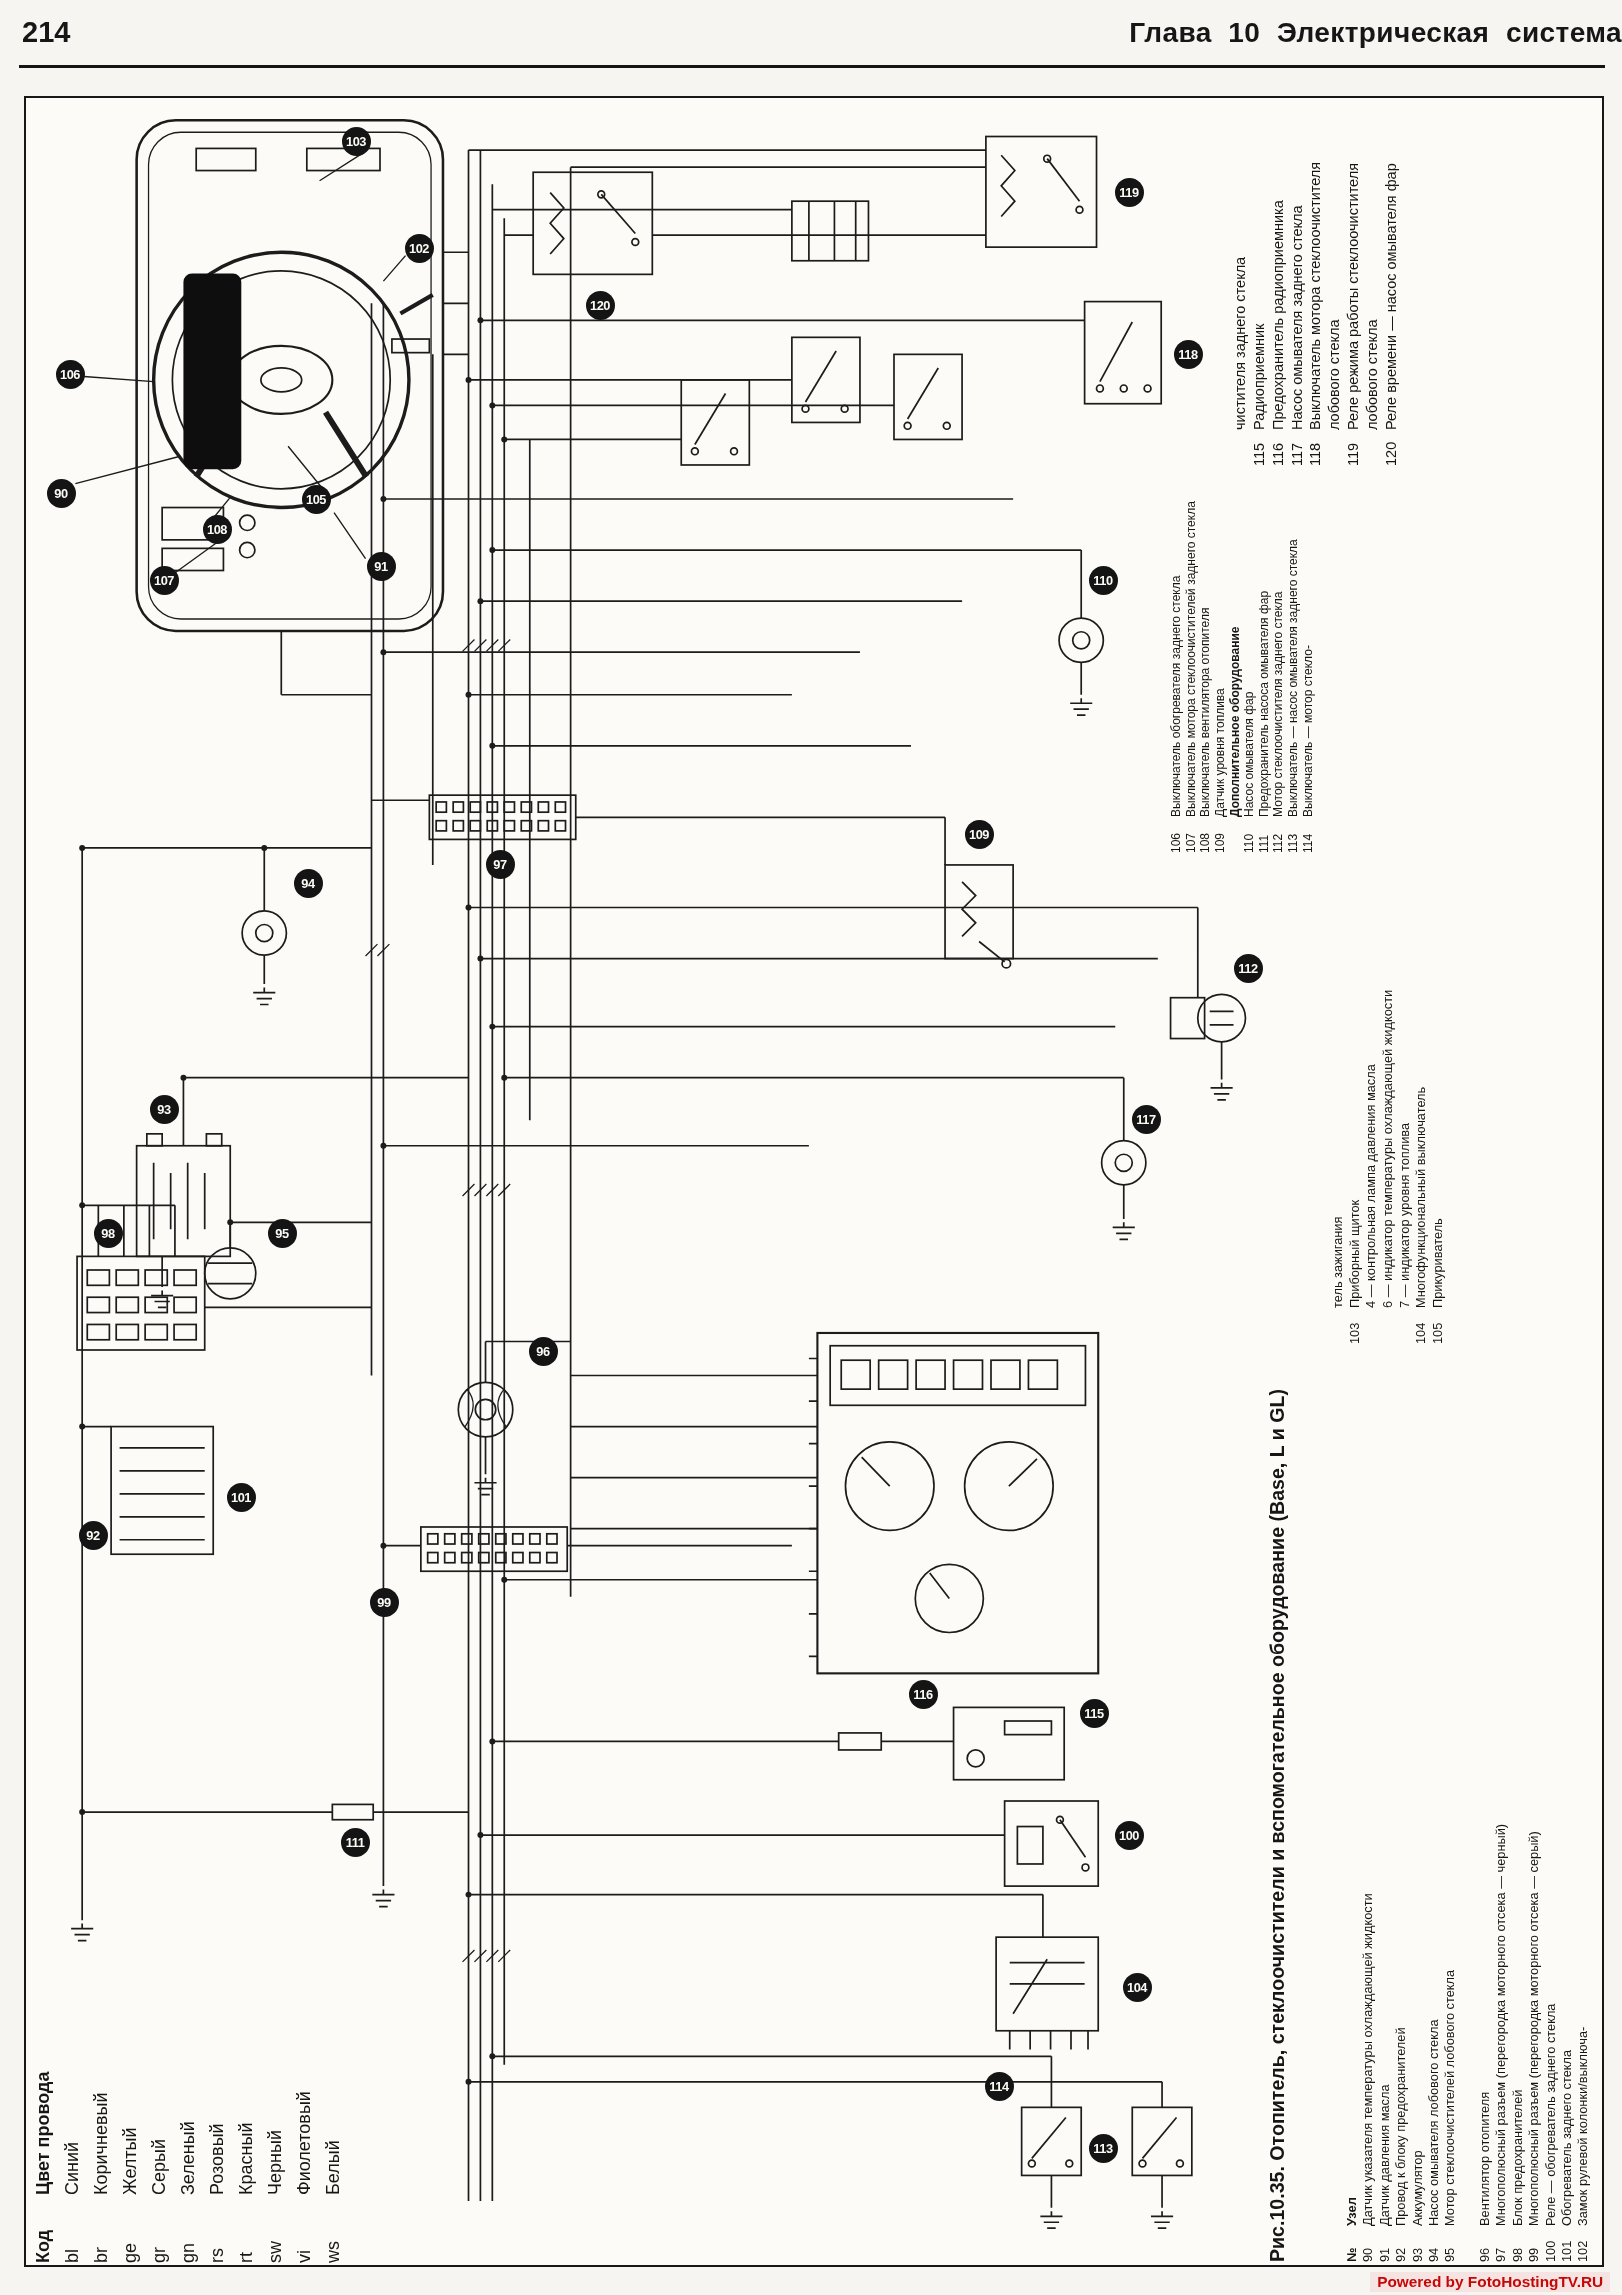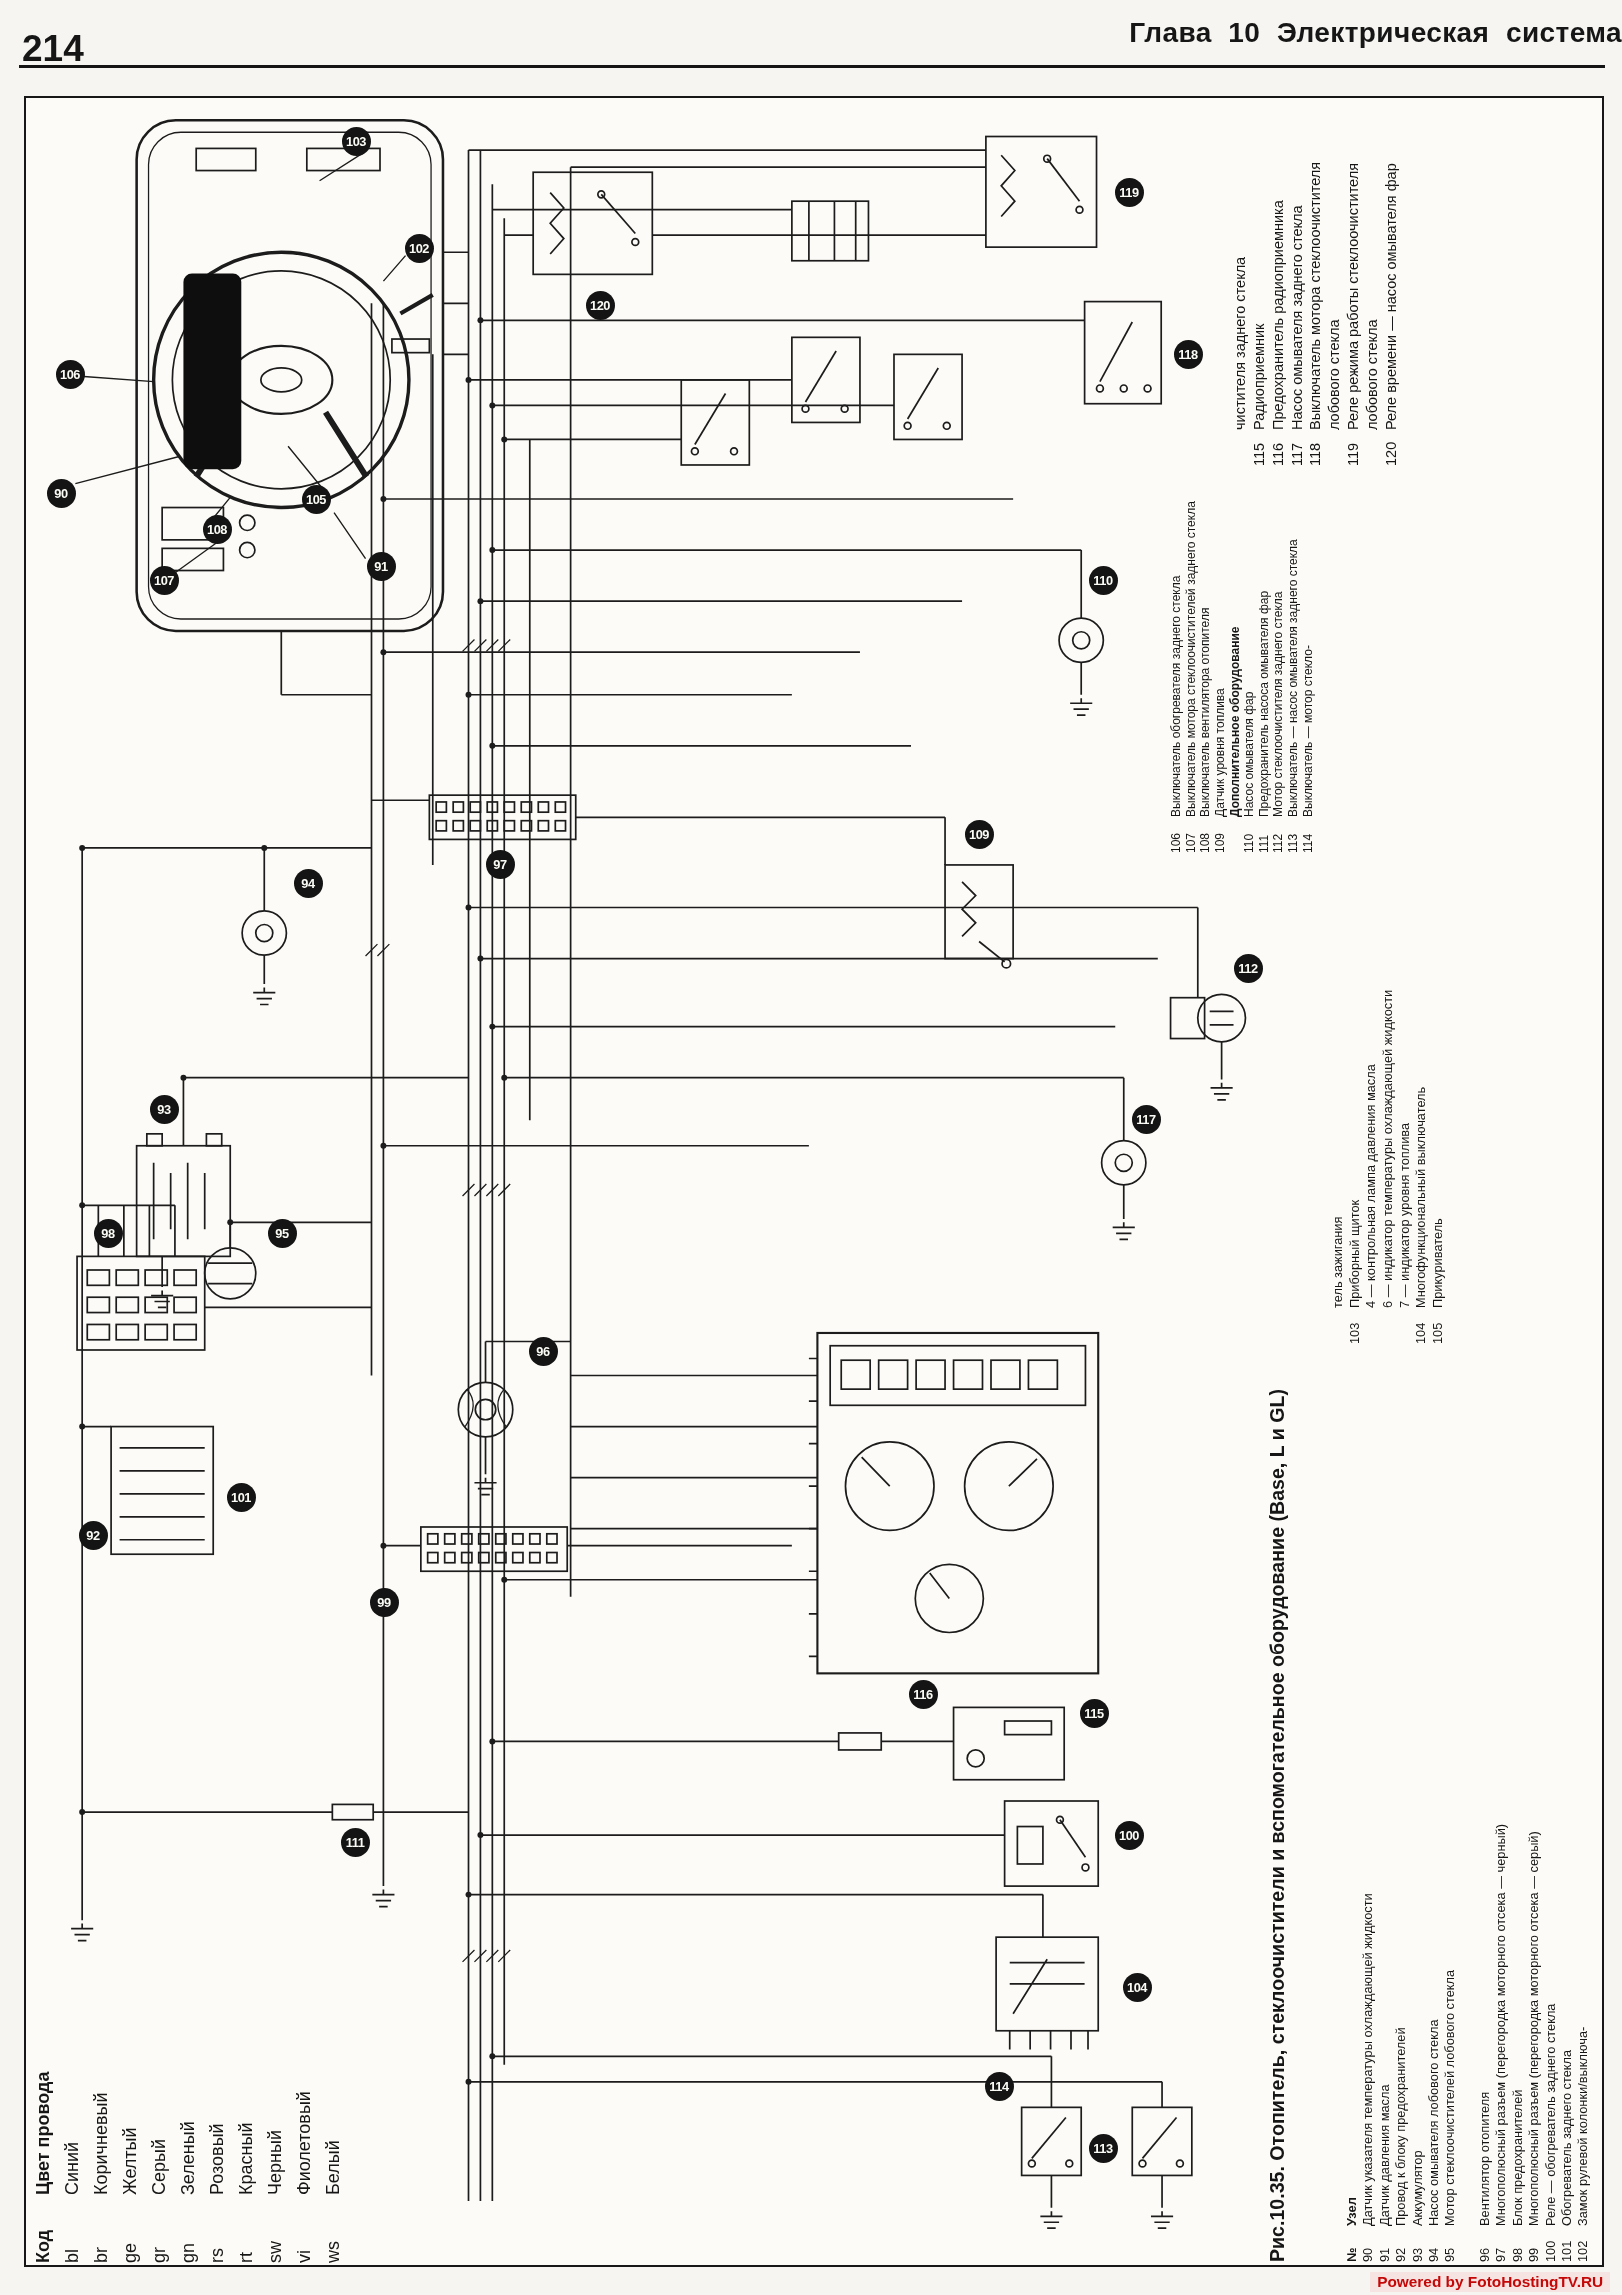--- a/index.html
+++ b/index.html
@@ -2,21 +2,21 @@
 <html style="font-size:13.7px"><head>
 <meta charset="utf-8">
 <style>
   *{margin:0;padding:0;box-sizing:border-box}
   html,body{background:#e8e6e0}
   body{
     width:1622px;height:2295px;position:relative;overflow:hidden;
     background:#f6f5f1;color:#161616;
     font-family:"Liberation Sans",sans-serif;
   }
-  .pgnum{position:absolute;left:22px;top:28px;font-size:37px;font-weight:bold}
+  .pgnum{position:absolute;left:22px;top:16px;font-size:29px;font-weight:bold}
   .chapter{position:absolute;left:0;right:0;top:17px;text-align:right;font-size:28px;font-weight:bold;word-spacing:8.5px;letter-spacing:0.4px}
   .hdr-rule{position:absolute;left:19px;right:17px;top:65px;height:3.4px;background:#141414}
   .frame{position:absolute;left:24px;top:96px;width:1580px;height:2171px;border:2.6px solid #171717;background:#fcfbf7}
   .frame > svg{position:absolute;left:0;top:0;width:100%;height:100%}
   .callouts{position:absolute;left:0;top:0;width:100%;height:100%}
   .co{
     position:absolute;width:29px;height:29px;margin:-14.5px 0 0 -14.5px;border-radius:50%;
     background:#141414;color:#fbfbf6;display:flex;align-items:center;justify-content:center;
     font-size:12.8px;font-weight:bold;letter-spacing:-0.4px;
   }

